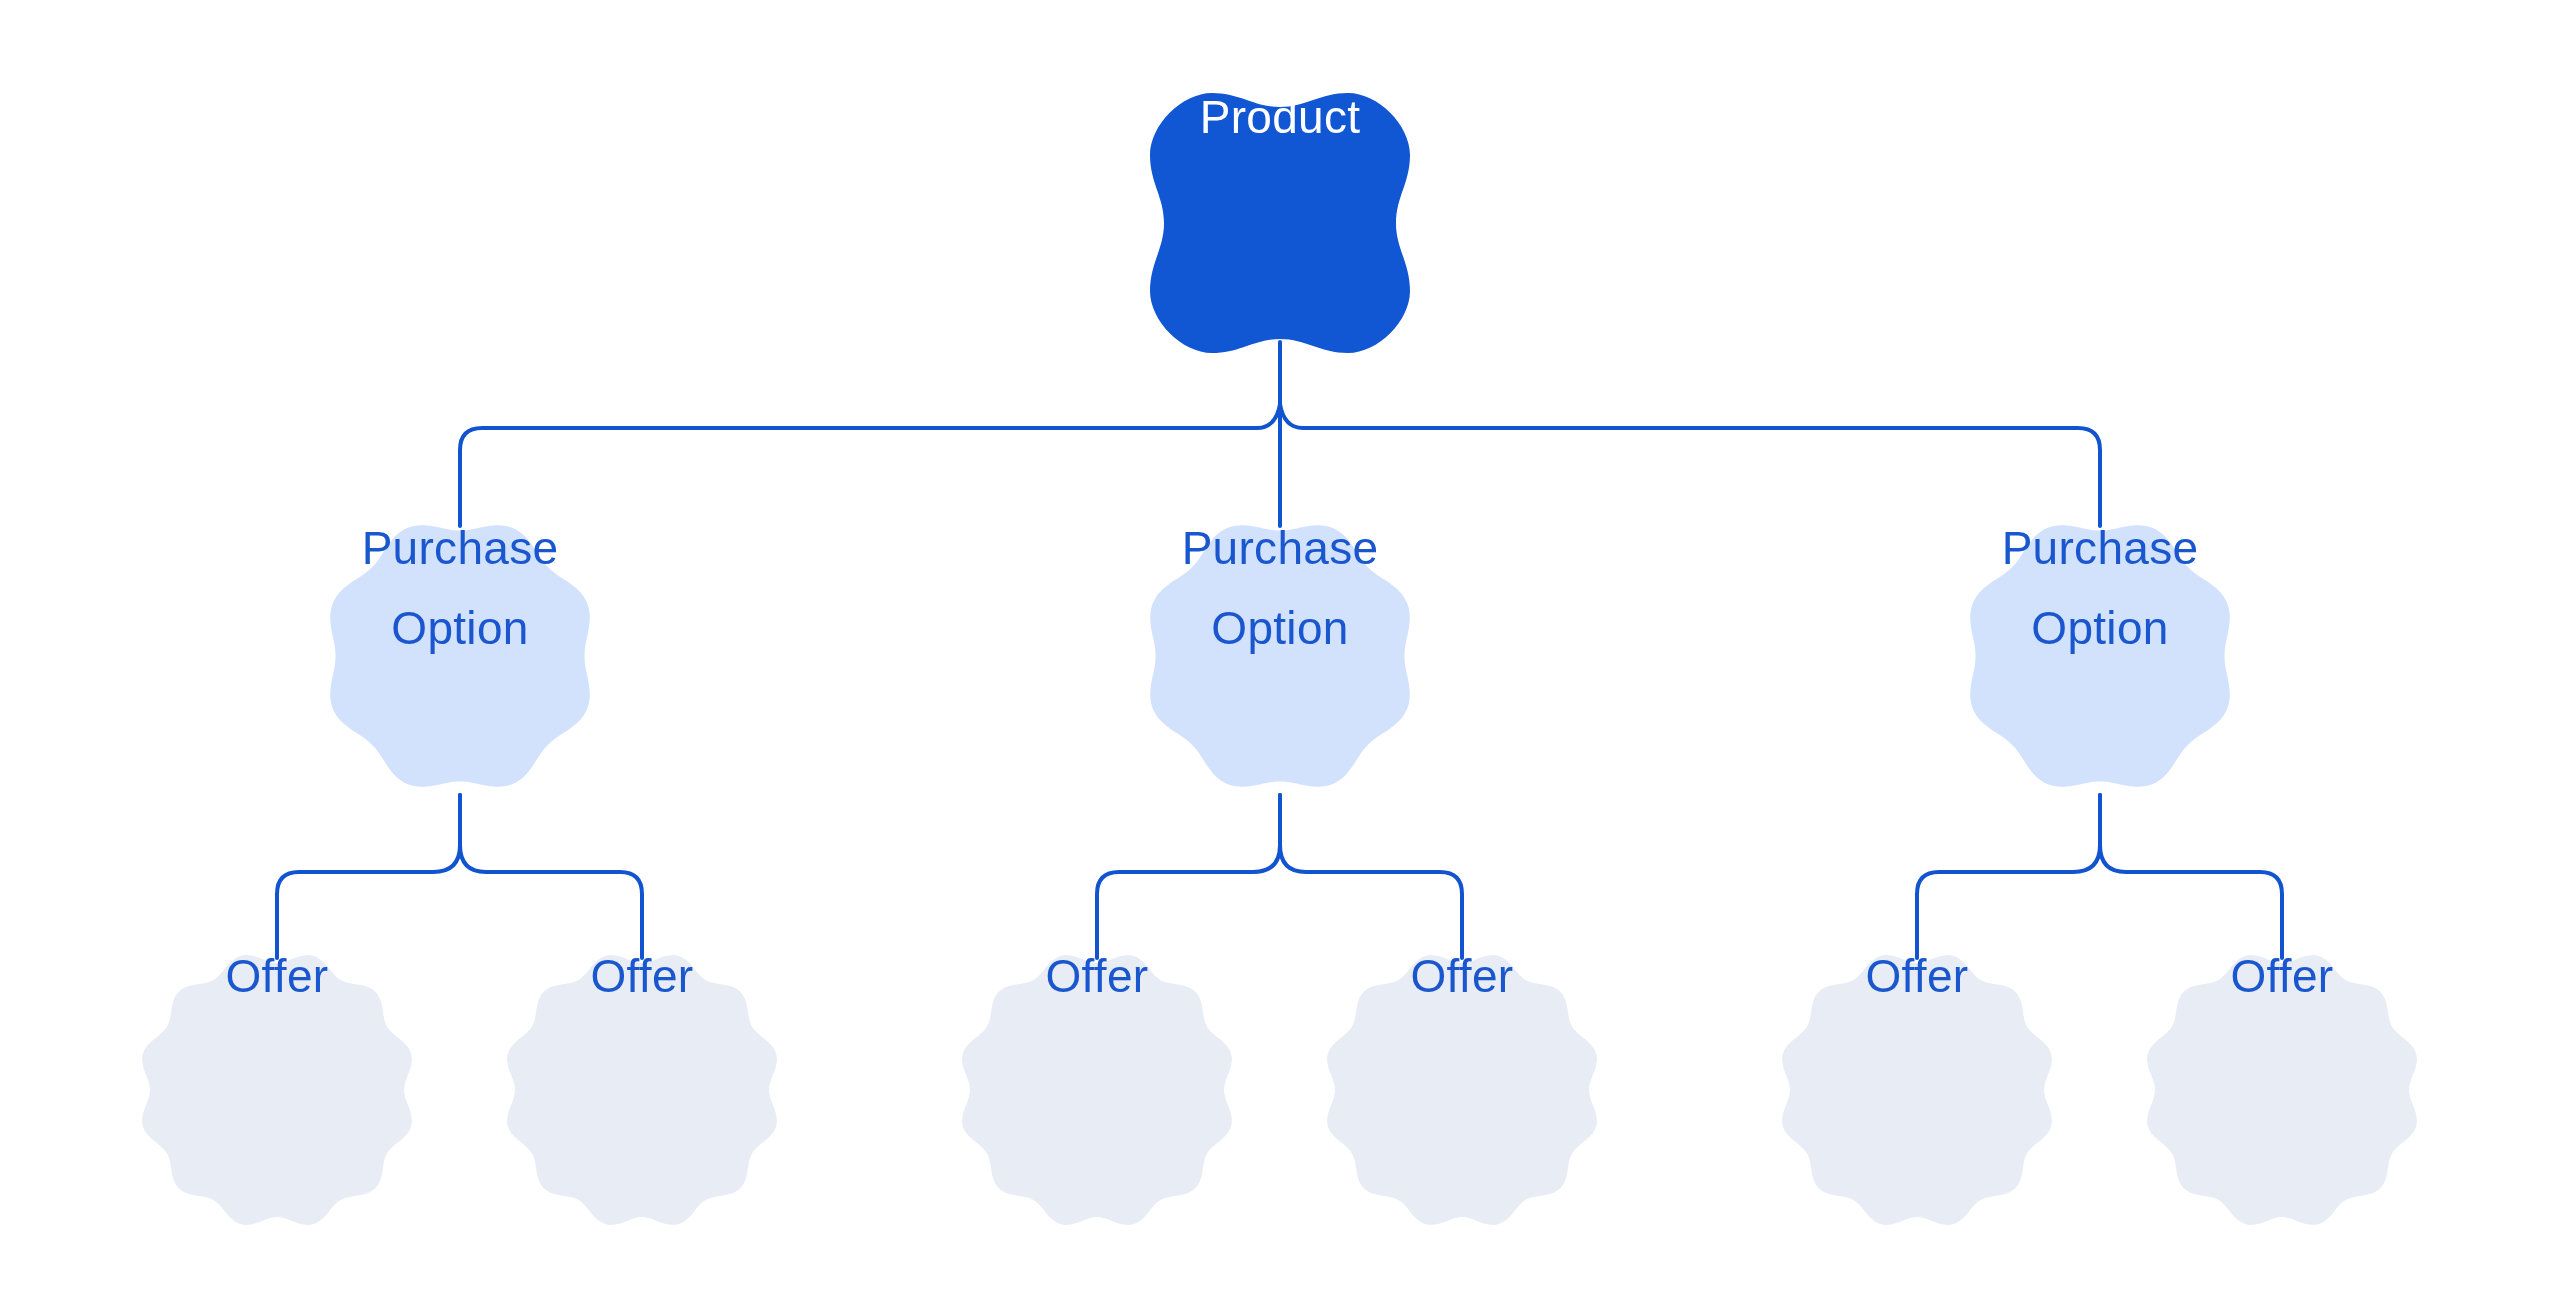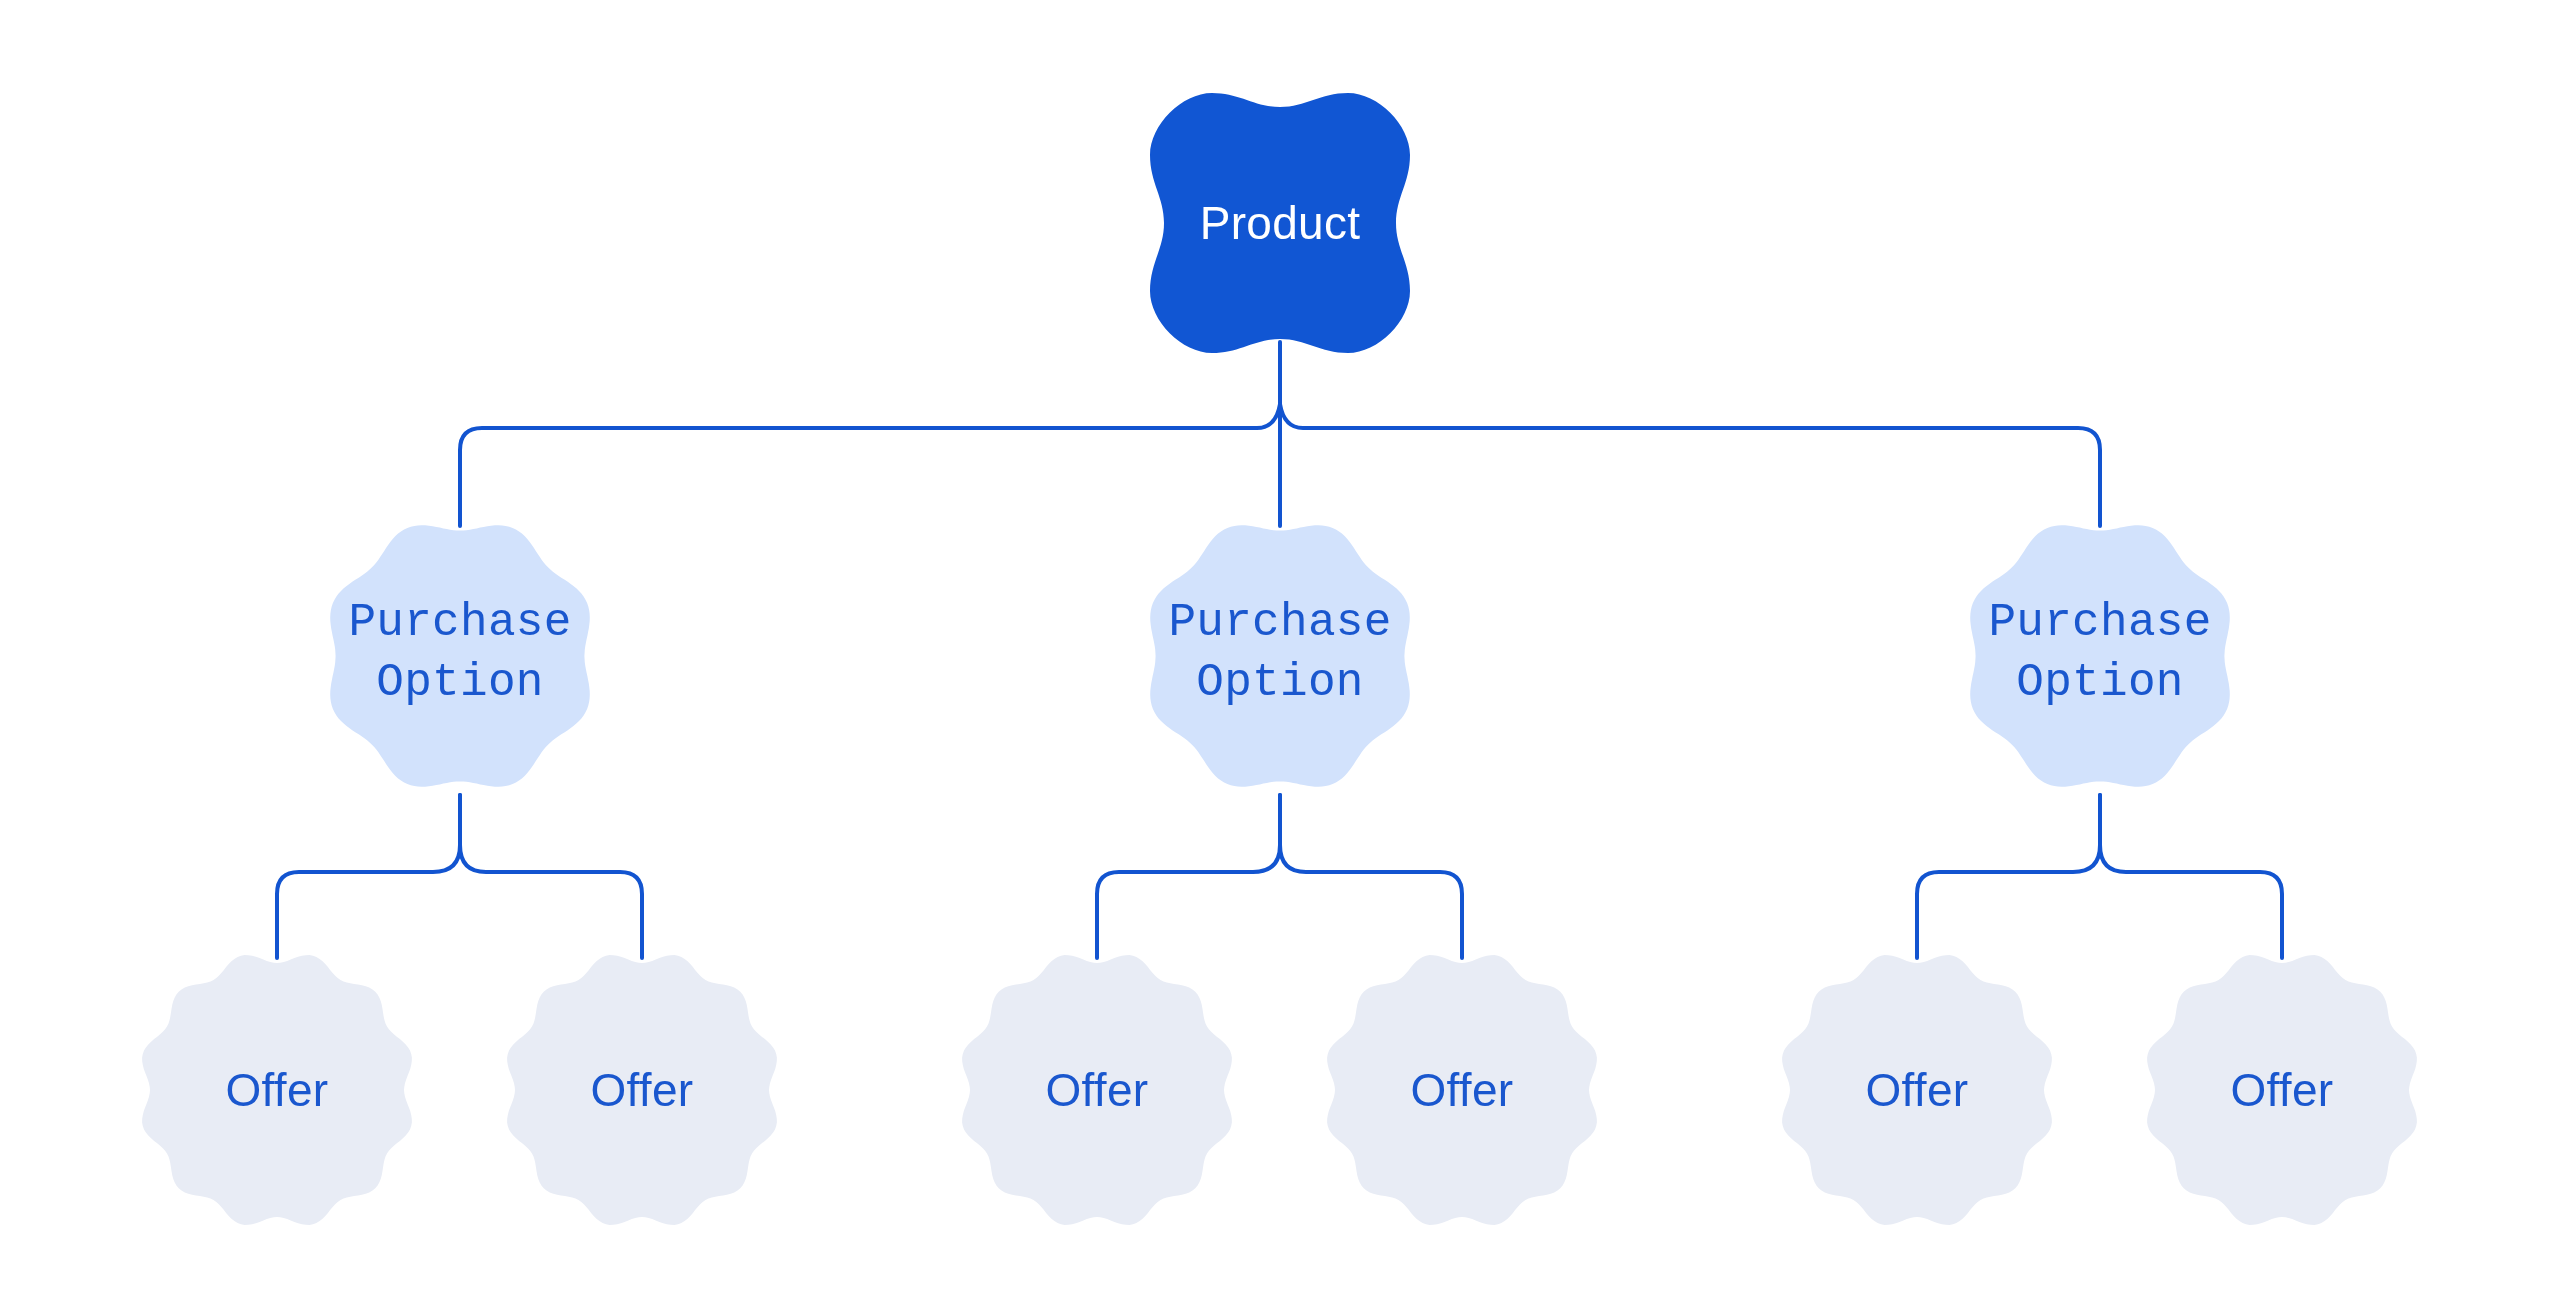--- a/index.html
+++ b/index.html
@@ -12,31 +12,31 @@
   }
   #connectors{position:absolute;left:0;top:0;display:block;}
   #connectors path{
     fill:none;
     stroke:var(--connector,#1254d0);
     stroke-width:4;
     stroke-linecap:round;
   }
   .node{
     position:absolute;
-    display:flex;align-items:center;justify-content:center;
+    display:flex;justify-content:center;
   }
   .node .blob{position:absolute;left:0;top:0;width:100%;height:100%;}
   .node .label{
     position:relative;z-index:1;
     font-size:46px;font-weight:500;letter-spacing:.3px;
     color:var(--node-text,#1a57ce);
     text-align:center;white-space:pre-line;
   }
   .node.product .label{color:var(--product-text,#fff);}
-  .node.purchase .label{width:232px;line-height:60px;margin-top:-6px;font-family:Liberation Mono, monospace;}
+  .node.purchase .label{width:232px;line-height:80px;margin-top:-6px;}
   .blob-product{fill:var(--product-fill,#1156d3);}
   .blob-purchase{fill:var(--purchase-option-fill,#d2e2fc);}
   .blob-offer{fill:var(--offer-fill,#e8ecf5);}
 </style>
 </head>
 <body>
 
 <div class="canvas">
 
   <svg id="connectors" width="2560" height="1312" viewBox="0 0 2560 1312" aria-hidden="true">

